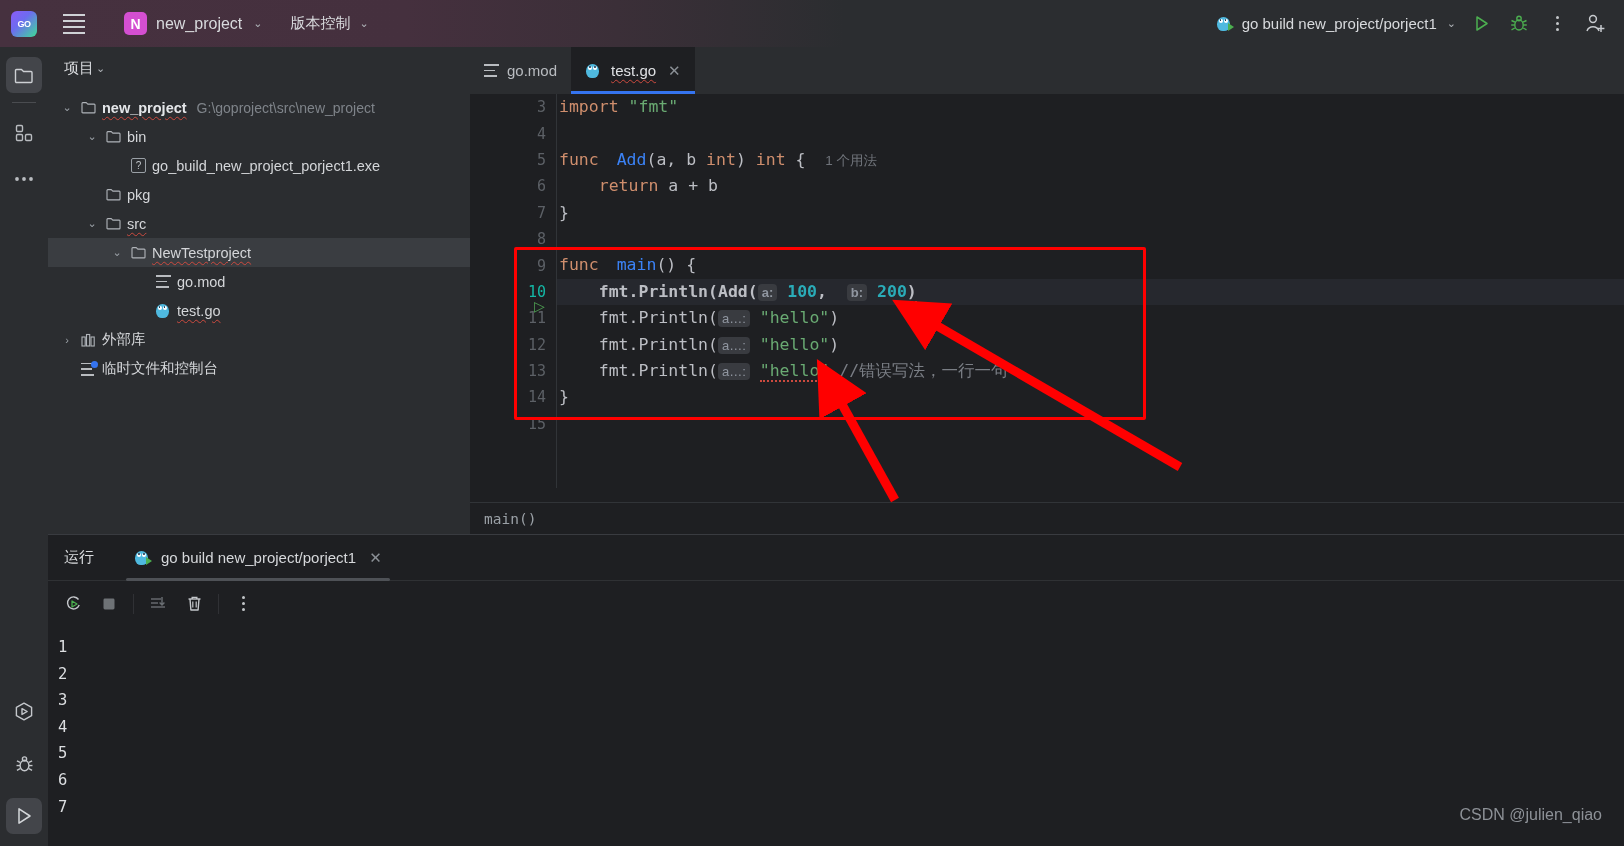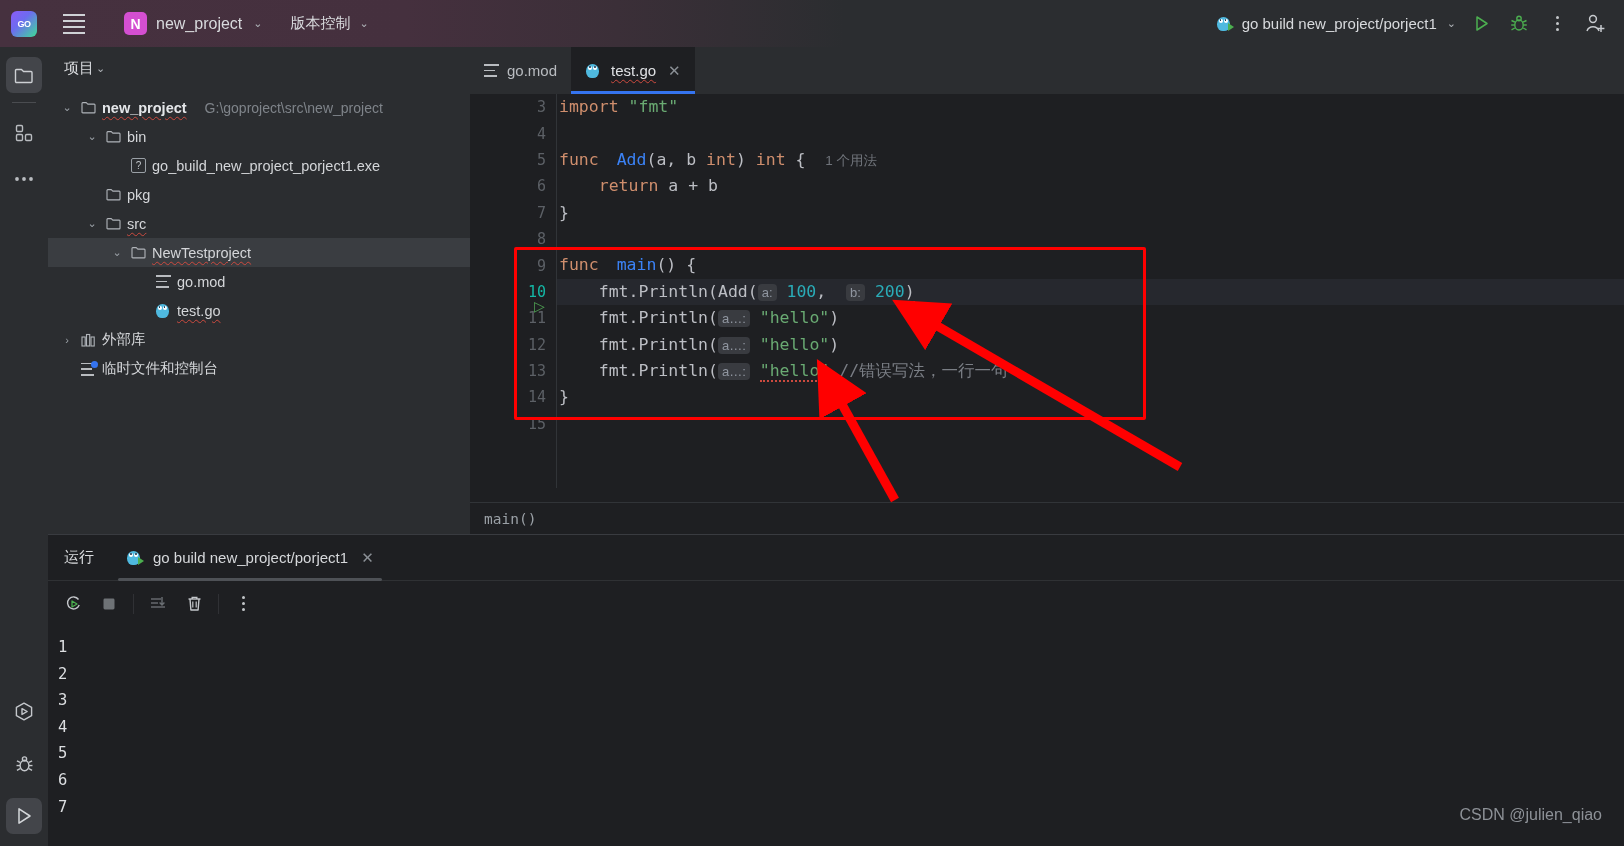--- a/index.html
+++ b/index.html
@@ -70,21 +70,21 @@
   .tree { padding-top:4px; font-size:14.5px; color:#d4d6d9; }
   .trow { height:29px; display:flex; align-items:center; cursor:pointer; padding-left:8px; white-space:nowrap;}
   .trow.selected { background:#3a3d41; }
   .twist { width:22px; text-align:center; color:#9aa0a6; font-size:11px; flex:none;}
   .twist.empty { visibility:hidden; }
   .ficon { width:21px; flex:none; display:flex; align-items:center; justify-content:center; }
   .folder-svg { width:15px;height:13px; }
   .label { margin-left:3px; }
   .label.bold { font-weight:700; color:#e4e6e9;}
   .squiggle { text-decoration: underline; text-decoration-style: wavy; text-decoration-color:#cc4a3f; text-underline-offset:3px; text-decoration-thickness:1px;}
-  .path { color:#7f848a; margin-left:18px; font-size:14px; }
+  .path { color:#7f848a; margin-left:10px; font-size:14px; }
   .qicon { width:15px;height:15px;border:1.3px solid #9aa0a6;border-radius:2px;color:#bfc3c7;
      font-size:10px;display:flex;align-items:center;justify-content:center;}
 
   
   .editor { position:absolute; top:47px; left:470px; width:1154px; height:487px; background:#1e1f22; }
   .tabbar { height:47px; background:#2b2d30; display:flex; align-items:stretch; }
   .tab { display:flex;align-items:center;gap:8px;padding:0 14px;cursor:pointer;
      color:#b9bcc0; font-size:15px; position:relative;}
   .tab.active { color:#dfe1e4; background:#1e1f22;}
   .tab.active::after { content:""; position:absolute; left:0;right:0;bottom:0;height:3px;background:#3574f0;}
@@ -95,42 +95,42 @@
   .code-area { position:relative; height:440px; background:#1e1f22; }
   .gutter { position:absolute; left:0; top:0; width:86px; height:394px; background:#1e1f22; }
   .gline { height:26.4px; display:flex; align-items:center; justify-content:flex-end;
      padding-right:10px; color:#5c6066; font-size:15px;
      font-family:"DejaVu Sans Mono","Liberation Mono",monospace; }
   .gline.cur { color:#14b8a6; }
   .gutter-sep { position:absolute; left:86px; top:0; width:1px; height:394px; background:#313438;}
   .codebox { position:absolute; left:87px; top:0; right:0; height:394px;
      font-family:"DejaVu Sans Mono","Liberation Mono",monospace; font-size:16.5px; }
   .cl { height:26.4px; line-height:26.4px; padding-left:2px; white-space:pre; }
-  .cl.hl { background:#26282e; }
+  .cl.hl { background:#26282e;font-weight:bold; }
   .kw   { color:#cf8e6d; }
   .fn   { color:#3b82f6;margin-left:8px; }
   .str  { color:#6aab73; }
   .num  { color:#2aacb8; }
   .pl   { color:#bcbec4; }
   .cmt  { color:#7a7e85; }
   .param-hint {
     background:#393b40; color:#9096a0; border-radius:4px; padding:1px 4px;
     font-size:13px; font-family:"Liberation Sans",sans-serif;
   }
   .usage { color:#6f737a; font-size:13.5px; font-family:"Liberation Sans",sans-serif;}
   .runmark { position:absolute; left:64px; color:#4d9e51; font-size:14px; }
   .err-squig { border-bottom:2px dotted #cc4a3f; }
   .breadcrumb { position:absolute; left:0; bottom:0; width:100%; height:32px;
     background:#1e1f22; border-top:1px solid #313438; display:flex; align-items:center;
     padding-left:14px; color:#9aa0a6; font-size:14.5px;
     font-family:"DejaVu Sans Mono","Liberation Mono",monospace; }
 
   
   .runpanel { position:absolute; top:534px; left:48px; width:1576px; height:312px; background:#1e1f22; border-top:1px solid #393b40;}
-  .rp-tabs { height:46px; display:flex; align-items:center; gap:0; border-bottom:1px solid #2f3134;}
+  .rp-tabs { height:46px; display:flex; align-items:center; gap:8px; border-bottom:1px solid #2f3134;}
   .rp-label { color:#d8dadd; font-size:15px; padding:0 18px 0 16px;}
   .rp-tab { display:flex;align-items:center;gap:9px;padding:0 14px;height:46px;
      color:#d6d8db;font-size:15px;cursor:pointer;position:relative;}
   .rp-tab.active::after{content:"";position:absolute;left:6px;right:6px;bottom:0;height:3px;background:#4e5156;border-radius:2px;}
   .rp-tab .x { color:#8b9096;font-size:15px;margin-left:4px;}
   .rp-toolbar { height:45px; display:flex; align-items:center; padding-left:8px; gap:2px; }
   .tb-ic { width:34px;height:34px;display:flex;align-items:center;justify-content:center;cursor:pointer;border-radius:5px;}
   .tb-div { width:1px;height:20px;background:#41434880;margin:0 5px;}
   .console { padding:8px 0 0 10px; font-family:"DejaVu Sans Mono","Liberation Mono",monospace;
      font-size:15.5px; color:#dcdee1;}

